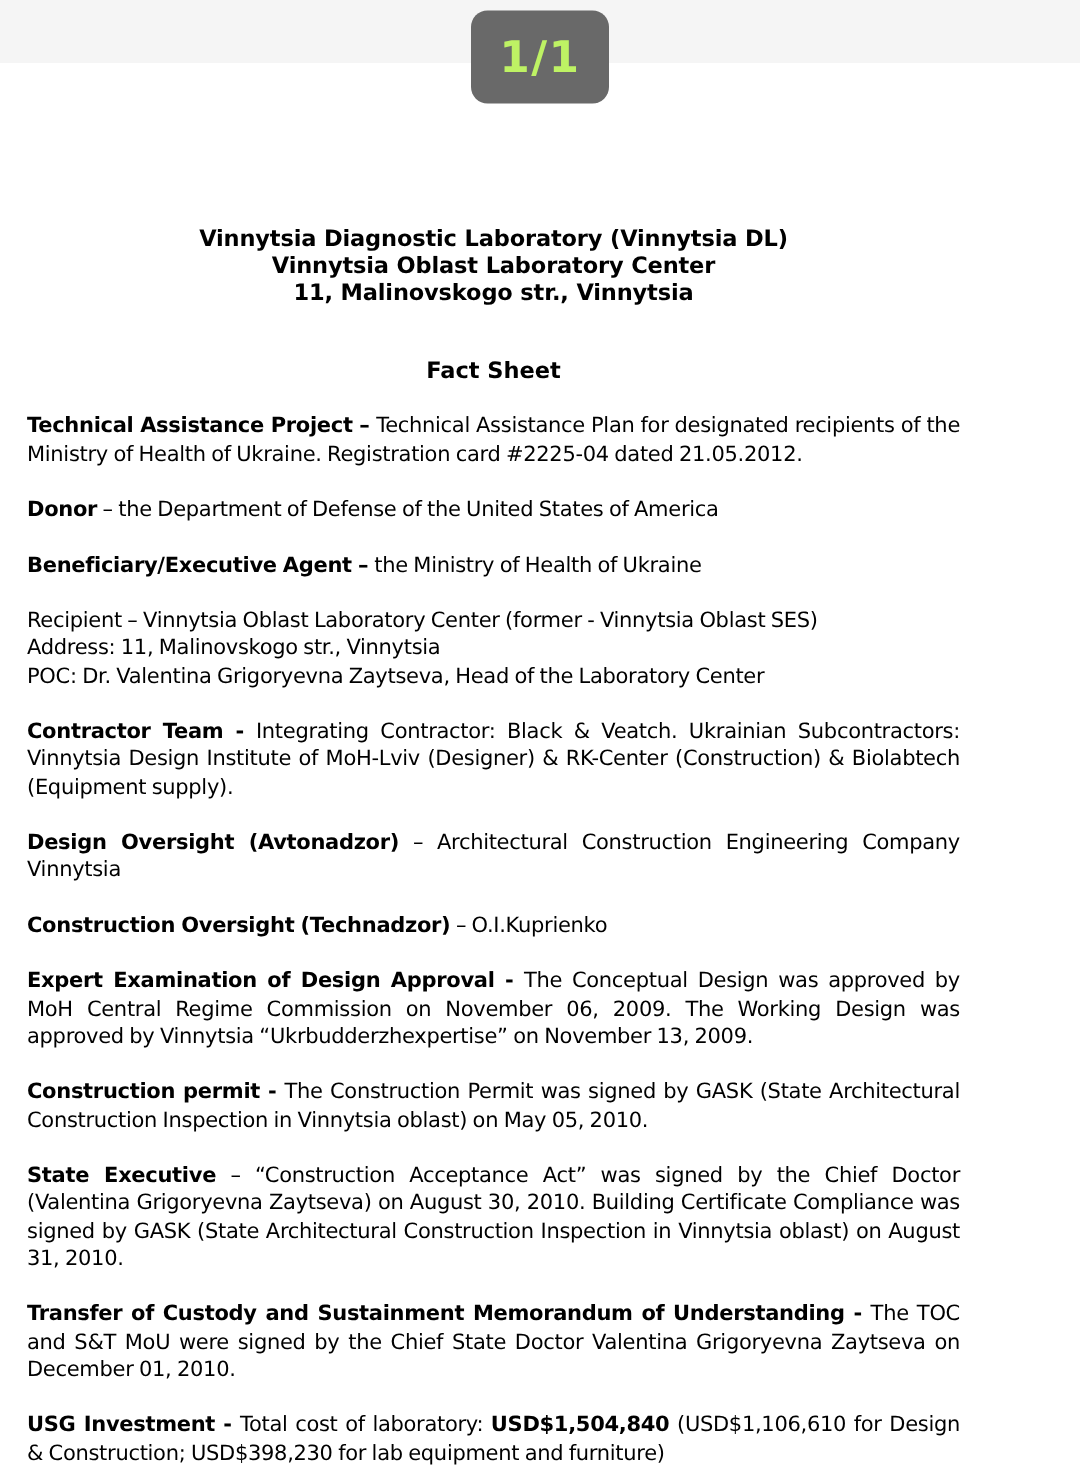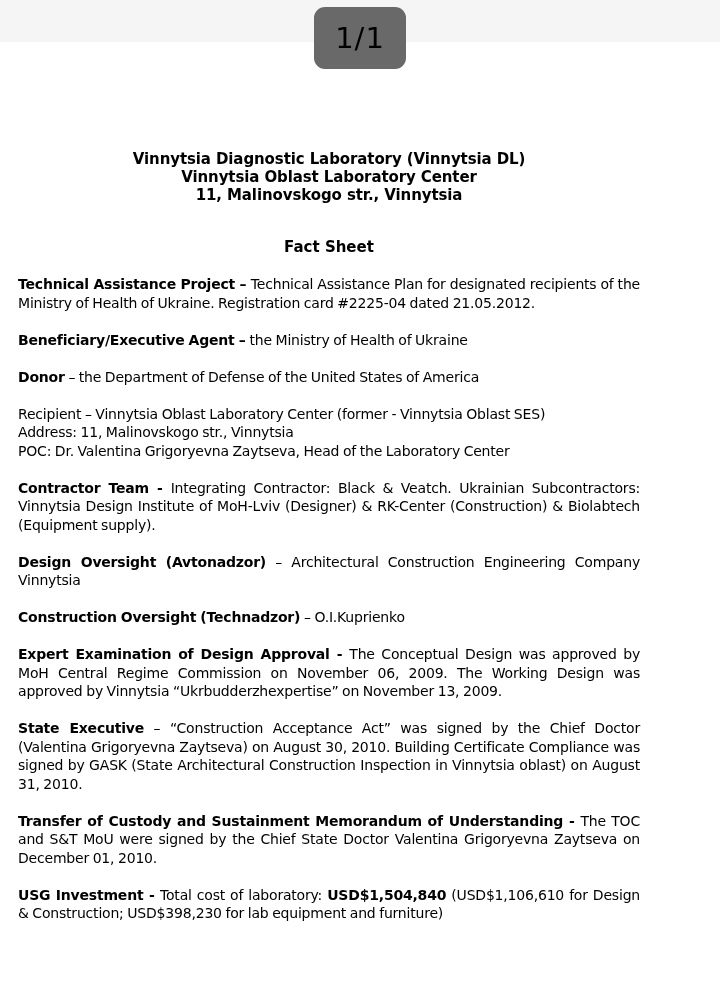--- a/index.html
+++ b/index.html
@@ -27,24 +27,25 @@
     width: 92px;
     height: 62px;
     background: #696969;
     border-radius: 11px;
     display: flex;
     align-items: center;
     justify-content: center;
     z-index: 2;
   }
   .page-badge span {
-    color: #000000;
+    color: #bef264;
     font-size: 29px;
     line-height: 1;
     letter-spacing: 1px;
+    font-weight: bold;
   }
   .page {
     position: absolute;
     top: 42px;
     left: 0;
     width: 658px;
     padding: 108px 18px 0 18px;
     background: transparent;
   }
   .doc-header {
@@ -88,28 +89,29 @@
 
 <div class="page">
   <div class="doc-header">
     <div>Vinnytsia Diagnostic Laboratory (Vinnytsia DL)</div>
     <div>Vinnytsia Oblast Laboratory Center</div>
     <div>11, Malinovskogo str., Vinnytsia</div>
   </div>
   <div class="doc-subtitle">Fact Sheet</div>
   <div class="doc-body" id="doc-body">
       <div class="para"><b>Technical Assistance Project – </b><span>Technical Assistance Plan for designated recipients of the Ministry of Health of Ukraine. Registration card #2225-04 dated 21.05.2012.</span></div>
+      <div class="para"><b>Donor</b><span> – the Department of Defense of the United States of America</span></div>
       <div class="para"><b>Beneficiary/Executive Agent – </b><span>the Ministry of Health of Ukraine</span></div>
-      <div class="para"><b>Donor</b><span> – the Department of Defense of the United States of America</span></div>
       <div class="para no-justify">
         <div><span>Recipient – Vinnytsia Oblast Laboratory Center (former - Vinnytsia Oblast SES)</span></div>
         <div><span>Address: 11, Malinovskogo str., Vinnytsia</span></div>
         <div><span>POC: Dr. Valentina Grigoryevna Zaytseva, Head of the Laboratory Center</span></div>
       </div>
       <div class="para"><b>Contractor Team - </b><span>Integrating Contractor: Black &amp; Veatch. Ukrainian Subcontractors: Vinnytsia Design Institute of MoH-Lviv (Designer) &amp; RK-Center (Construction) &amp; Biolabtech (Equipment supply).</span></div>
       <div class="para"><b>Design Oversight (Avtonadzor)</b><span> – Architectural Construction Engineering Company Vinnytsia</span></div>
       <div class="para"><b>Construction Oversight (Technadzor)</b><span> – O.I.Kuprienko</span></div>
       <div class="para"><b>Expert Examination of Design Approval - </b><span>The Conceptual Design was approved by MoH Central Regime Commission on November 06, 2009. The Working Design was approved by Vinnytsia “Ukrbudderzhexpertise” on November 13, 2009.</span></div>
+      <div class="para"><b>Construction permit - </b><span>The Construction Permit was signed by GASK (State Architectural Construction Inspection in Vinnytsia oblast) on May 05, 2010.</span></div>
       <div class="para"><b>State Executive</b><span> – “Construction Acceptance Act” was signed by the Chief Doctor (Valentina Grigoryevna Zaytseva) on August 30, 2010. Building Certificate Compliance was signed by GASK (State Architectural Construction Inspection in Vinnytsia oblast) on August 31, 2010.</span></div>
       <div class="para"><b>Transfer of Custody and Sustainment Memorandum of Understanding - </b><span>The TOC and S&amp;T MoU were signed by the Chief State Doctor Valentina Grigoryevna Zaytseva on December 01, 2010.</span></div>
       <div class="para extra"><b>USG Investment - </b><span>Total cost of laboratory: </span><b>USD$1,504,840</b><span> (USD$1,106,610 for Design &amp; Construction; USD$398,230 for lab equipment and furniture)</span></div>
     </div>
 </div>
 
 </body></html>

